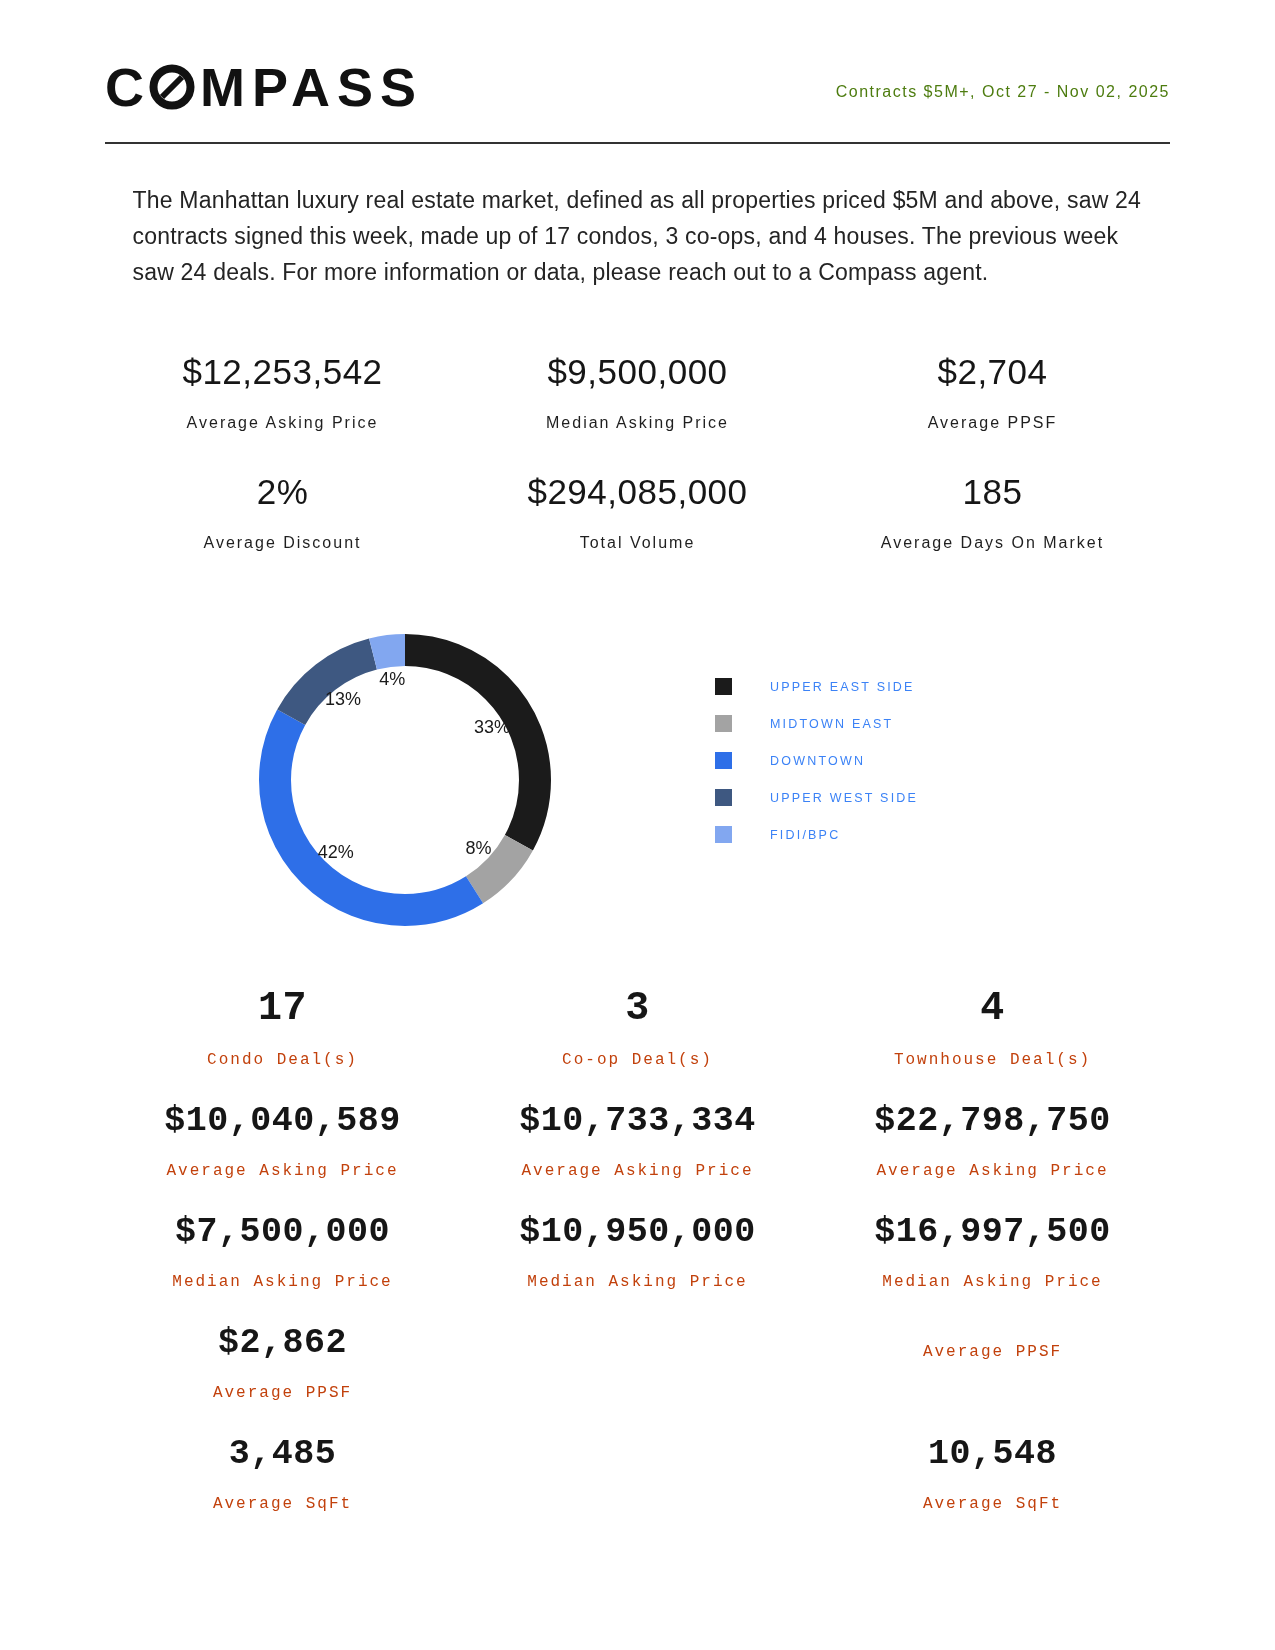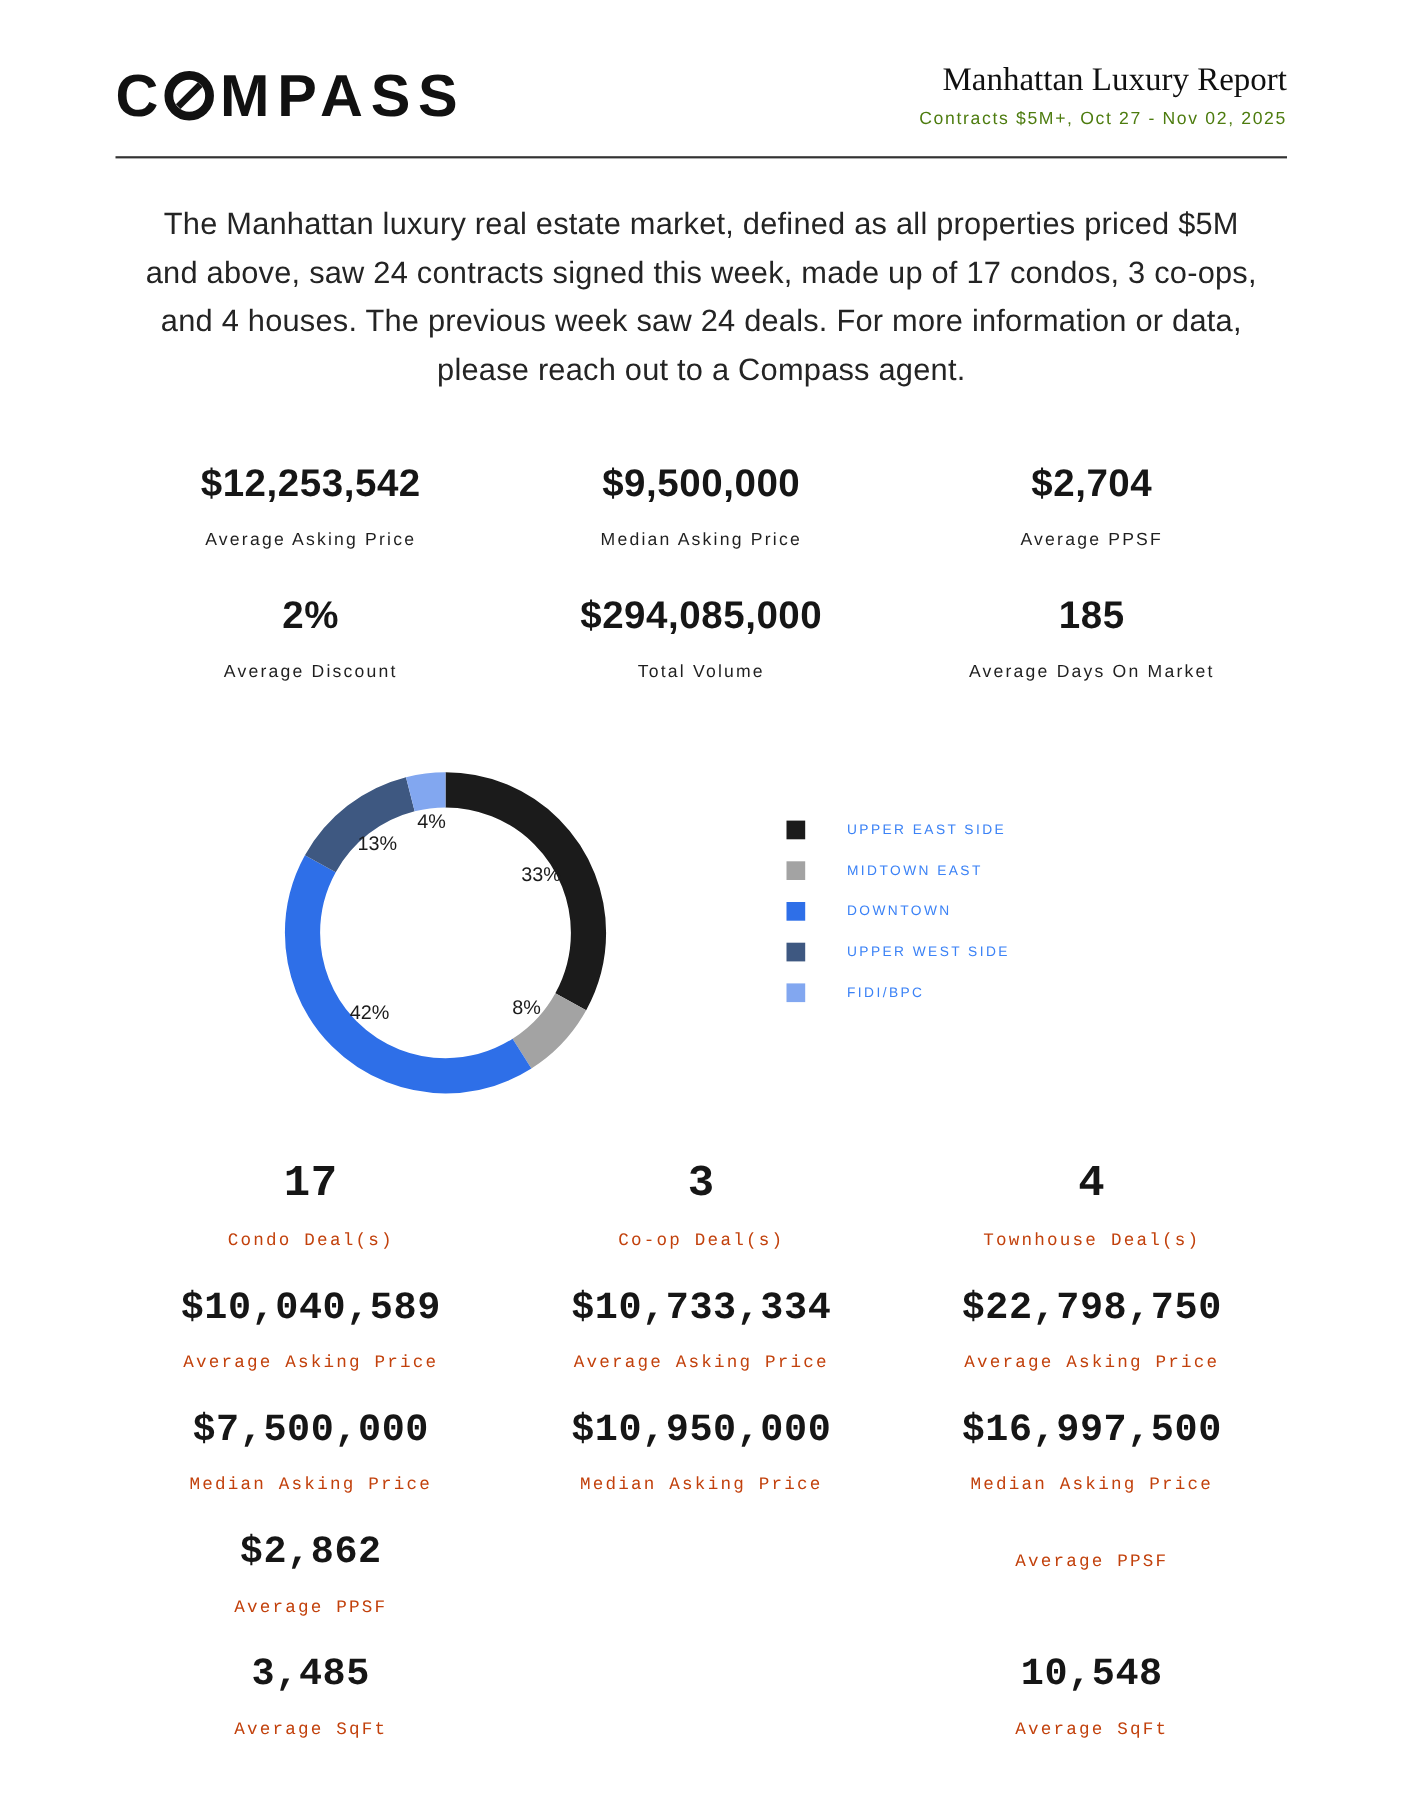--- a/index.html
+++ b/index.html
@@ -9,26 +9,26 @@
   
   .header { display:flex; justify-content:space-between; align-items:center; }
   .logo { display:flex; align-items:center; font-weight:700; font-size:54px; letter-spacing:7px; color:#111; }
   .logo svg { margin:0 5px 0 -2px; display:block; }
   .title-block { text-align:right; }
   .report-title { font-family:"Liberation Serif",serif; font-size:30px; color:#101010; font-weight:500; }
   .report-subtitle { margin-top:10px; font-size:16px; letter-spacing:1.5px; color:#4d7c0f; }
   .divider { border-bottom:2px solid #333; margin-top:24px; }
 
   
-  .intro { width:1010px; margin:38px auto 0 auto; text-align:center; font-size:28px; line-height:1.57; color:#242424; letter-spacing:0.2px; }
+  .intro { width:1010px; margin:38px auto 0 auto; font-size:23px; line-height:1.57; color:#242424; letter-spacing:0.2px; }
 
   
   .stats-grid { margin-top:46px; display:grid; grid-template-columns:repeat(3,1fr); }
   .stat { text-align:center; padding:16px 0 24px 0; }
-  .stat-value { font-size:35px; font-weight:700; letter-spacing:0.5px; color:#161616; }
+  .stat-value { font-size:35px; font-weight:400; letter-spacing:0.5px; color:#161616; }
   .stat-label { margin-top:22px; font-size:16px; letter-spacing:2px; color:#1f1f1f; }
 
   
   .chart-row { display:flex; margin-top:44px; padding-left:140px; }
   .donut-wrap { width:320px; height:320px; }
   .legend { margin-left:150px; margin-top:58px; }
   .legend-row { display:flex; align-items:center; margin-bottom:20px; }
   .legend-swatch { width:17px; height:17px; margin-right:38px; flex:0 0 17px; }
   .legend-label { font-size:12.5px; letter-spacing:2.2px; color:#3b82f6; }
 
@@ -48,21 +48,20 @@
   <div class="header">
     <div class="logo">
       <span>C</span>
       <svg width="46" height="46" viewBox="0 0 46 46">
         <circle cx="23" cy="23" r="18.5" fill="none" stroke="#111" stroke-width="8"></circle>
         <line x1="13" y1="33" x2="33" y2="13" stroke="#111" stroke-width="6"></line>
       </svg>
       <span>MPASS</span>
     </div>
     <div class="title-block">
-      <div class="report-title">Manhattan Luxury Report</div>
       <div class="report-subtitle">Contracts $5M+, Oct 27 - Nov 02, 2025</div>
     </div>
   </div>
 
   <div class="divider"></div>
 
   <p class="intro">The Manhattan luxury real estate market, defined as all properties priced $5M and above, saw 24 contracts signed this week, made up of 17 condos, 3 co-ops, and 4 houses. The previous week saw 24 deals. For more information or data, please reach out to a Compass agent.</p>
 
   <div class="stats-grid">
     <div class="stat">

